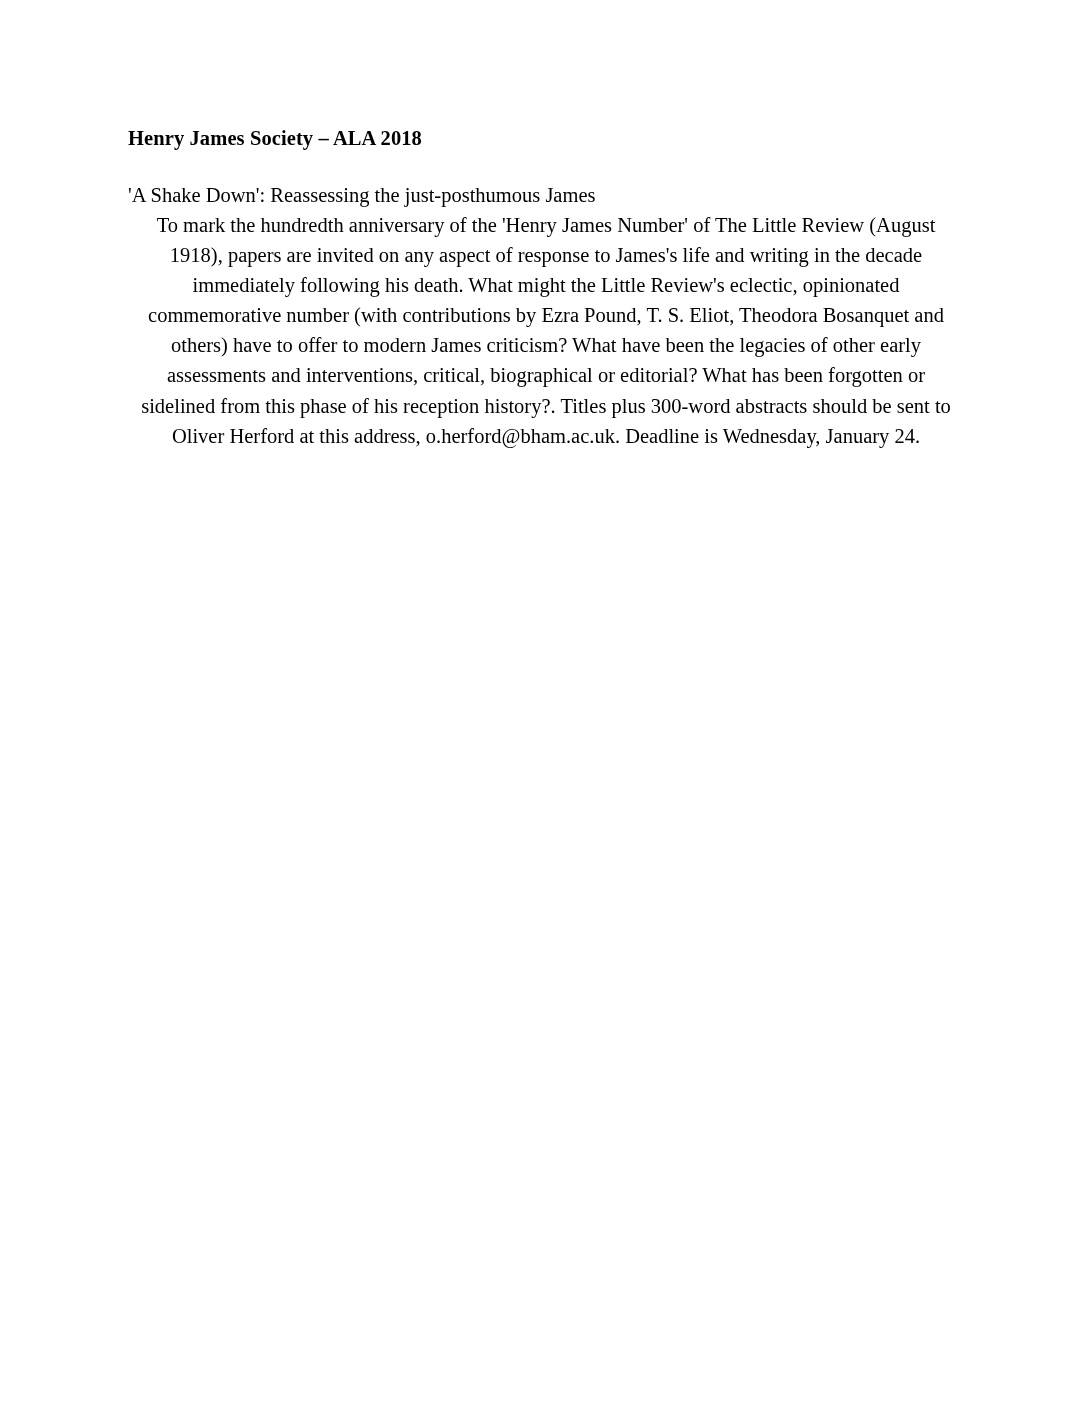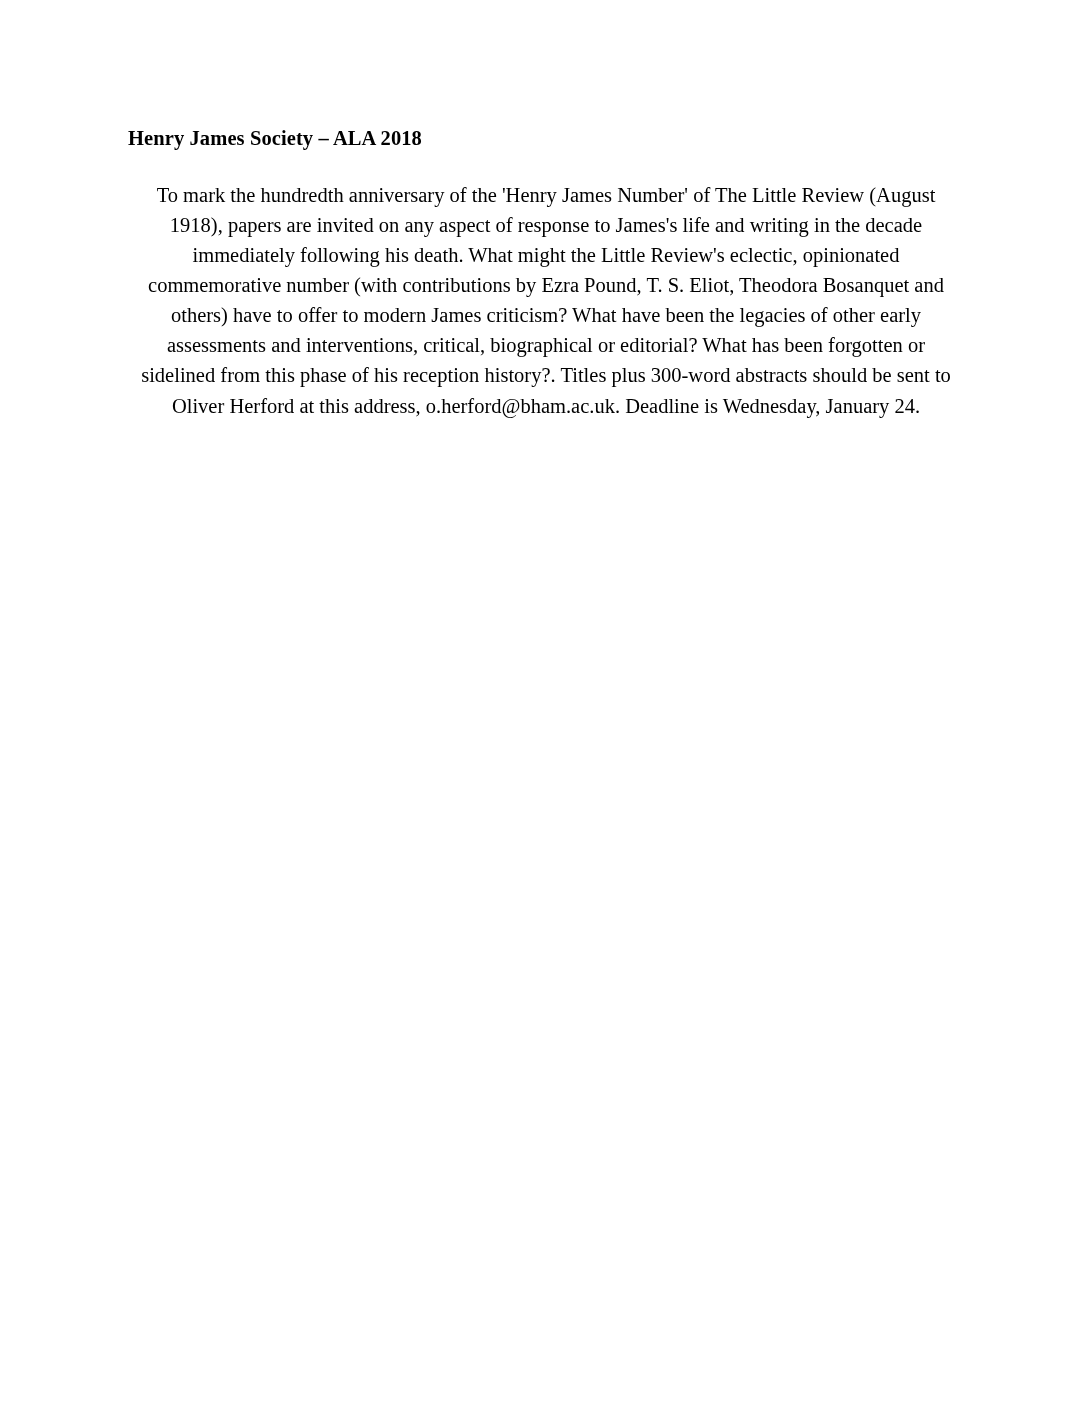--- a/index.html
+++ b/index.html
@@ -49,15 +49,16 @@
     text-align: center;
   }
 </style>
 </head>
 <body>
 
 <div class="page">
   <div class="content">
     <h1 class="doc-title">Henry James Society – ALA 2018</h1>
     <div class="spacer"></div>
+    <p class="subtitle">'A Shake Down': Reassessing the just-posthumous James</p>
     <p class="body-text">To mark the  hundredth anniversary of the 'Henry James Number' of The Little Review (August 1918), papers are invited on any aspect of response to James's life and writing in the decade immediately following his death. What might the Little Review's eclectic, opinionated commemorative number (with contributions by Ezra Pound, T. S. Eliot, Theodora Bosanquet and others) have to offer to modern James criticism? What have been the legacies of other early assessments and interventions, critical, biographical or editorial? What has been forgotten or sidelined from this phase of his reception history?. Titles plus 300-word abstracts should be sent to Oliver Herford at this address, o.herford@bham.ac.uk. Deadline is Wednesday, January 24.</p>
   </div>
 </div>
 
 </body></html>

